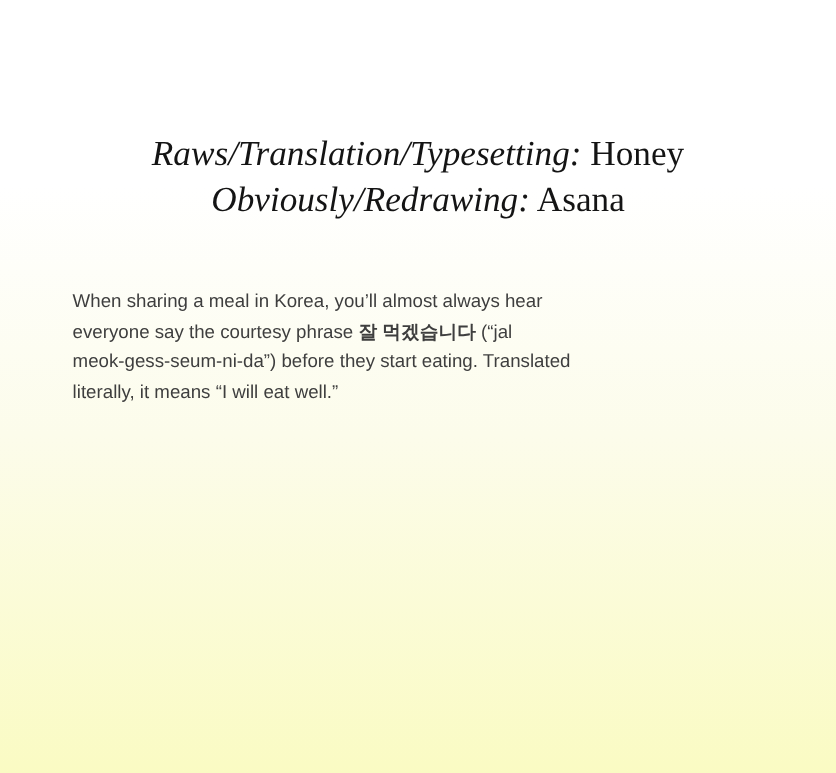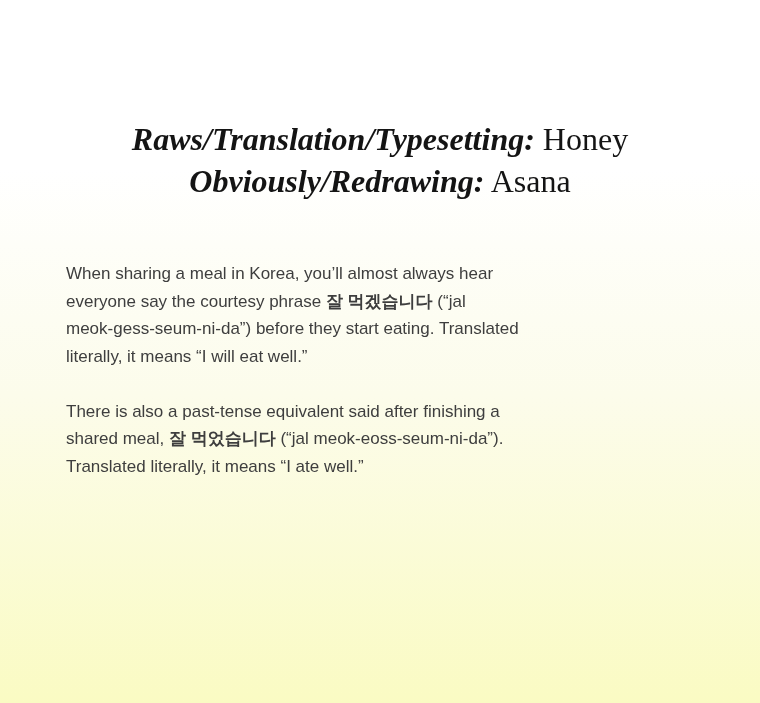--- a/index.html
+++ b/index.html
@@ -18,21 +18,21 @@
   }
   .credits {
     padding-top: 118px;
     text-align: center;
     font-family: "Liberation Serif", serif;
     font-size: 32px;
     line-height: 42px;
     color: #141414;
   }
   .credit-label {
-    font-weight: bold;
+    font-weight: normal;
     font-style: italic;
   }
   .credit-name {
     font-weight: normal;
     font-style: normal;
   }
   .notes {
     margin: 58px 62px 0 66px;
   }
   .notes-heading {
@@ -65,19 +65,16 @@
       <div><span class="credit-label">Obviously/Redrawing:</span> <span class="credit-name">Asana</span></div>
     </div>
 
   <div class="notes">
     <div>
 
     <p class="para" style="color: rgb(62, 62, 62);"><span>When sharing a meal in Korea, you’ll almost always hear
 everyone say the courtesy phrase </span><span class="kr-bold">잘 먹겠습니다</span><span> (“jal
 meok-gess-seum-ni-da”) before they start eating. Translated
 literally, it means “I will eat well.”</span></p>
-        <p class="para" style="color: rgb(62, 62, 62);"><span>There is also a past-tense equivalent said after finishing a
-shared meal, </span><span class="kr-bold">잘 먹었습니다</span><span> (“jal meok-eoss-seum-ni-da”).
-Translated literally, it means “I ate well.”</span></p>
       </div>
   </div>
 
 </div>
 
 </body></html>

